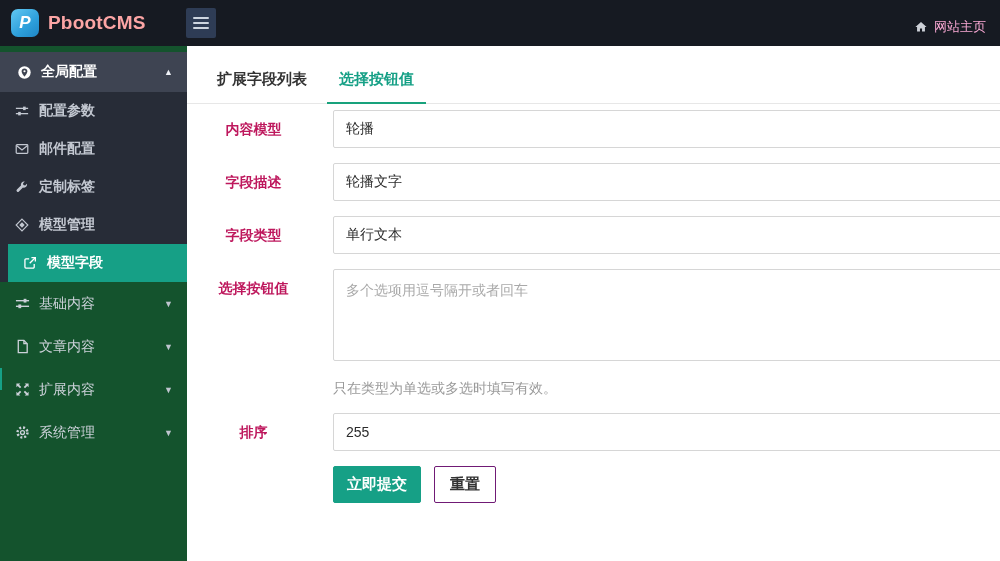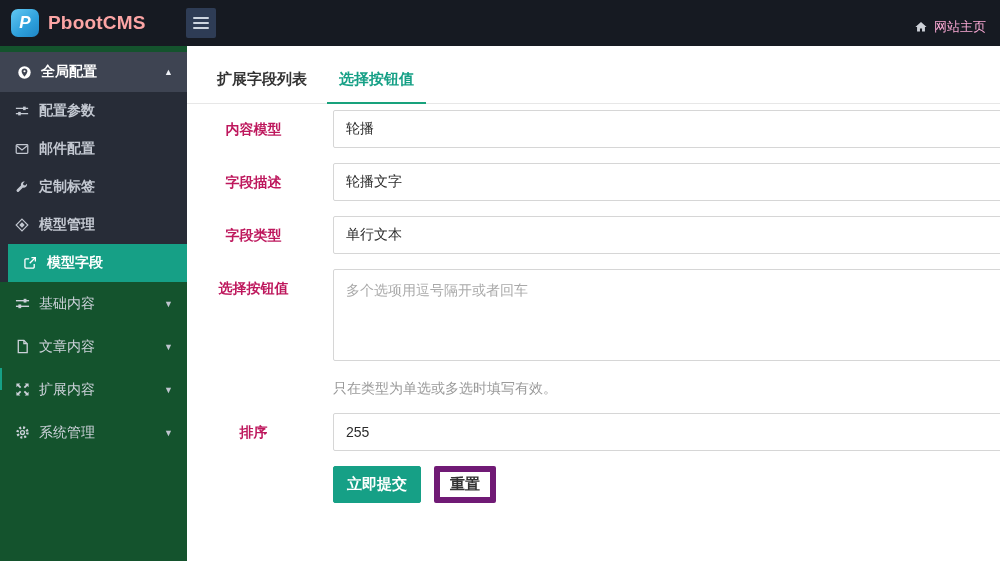--- a/index.html
+++ b/index.html
@@ -61,21 +61,21 @@
     padding:0 12px; font-size:14px; color:#2b2b2b; outline:none;
     font-family:"Liberation Sans","DejaVu Sans",sans-serif; background:#fff;
   }
   textarea.tinput { height:92px; padding:10px 12px; resize:none; line-height:20px; }
   .tinput::placeholder { color:#a9a9a9; opacity:1; }
   .help { margin-top:13px; font-size:14px; color:#9a9a9a; line-height:20px; }
   .btnrow { margin-left:146px; display:flex; margin-top:14px; }
   .btn { height:37px; border-radius:2px; font-size:15px; font-weight:bold; cursor:pointer;
          font-family:"Liberation Sans","DejaVu Sans",sans-serif; }
   .btn-submit { width:88px; background:#16a086; color:#fff; border:1px solid #16a086; }
-  .btn-reset { width:62px; background:#fff; color:#333; border:6px solid #701a75; margin-left:13px; }
+  .btn-reset { width:62px; background:#fff; color:#333; border:1px solid #701a75; margin-left:13px; }
 </style>
 </head>
 <body>
 
 <div class="topbar">
   <div class="brand">
     <div class="logo">P</div>
     <span class="brand-name">PbootCMS</span>
   </div>
   <div class="hamburger">

